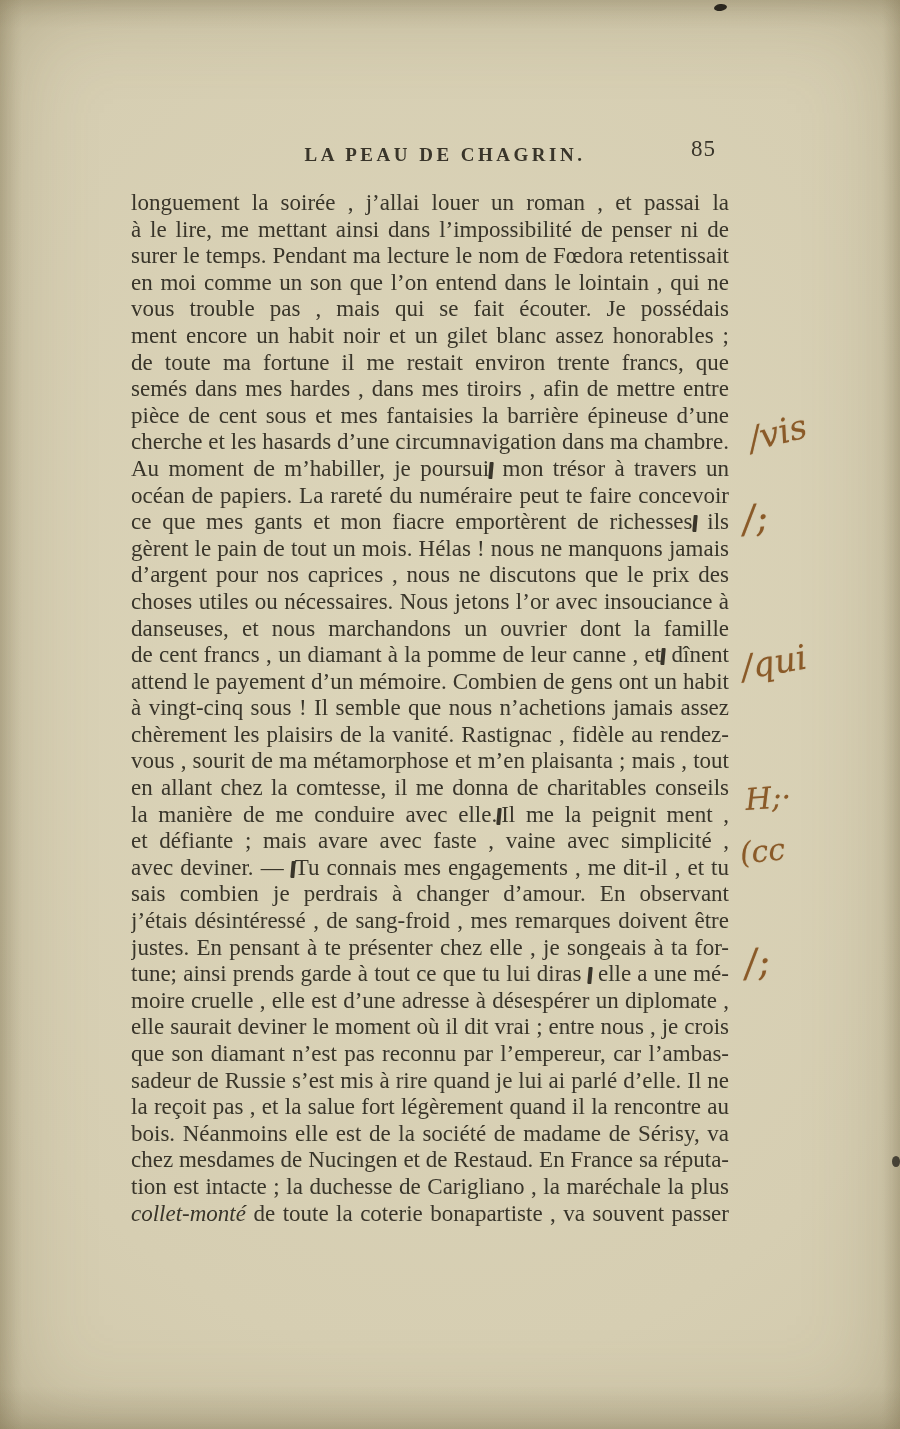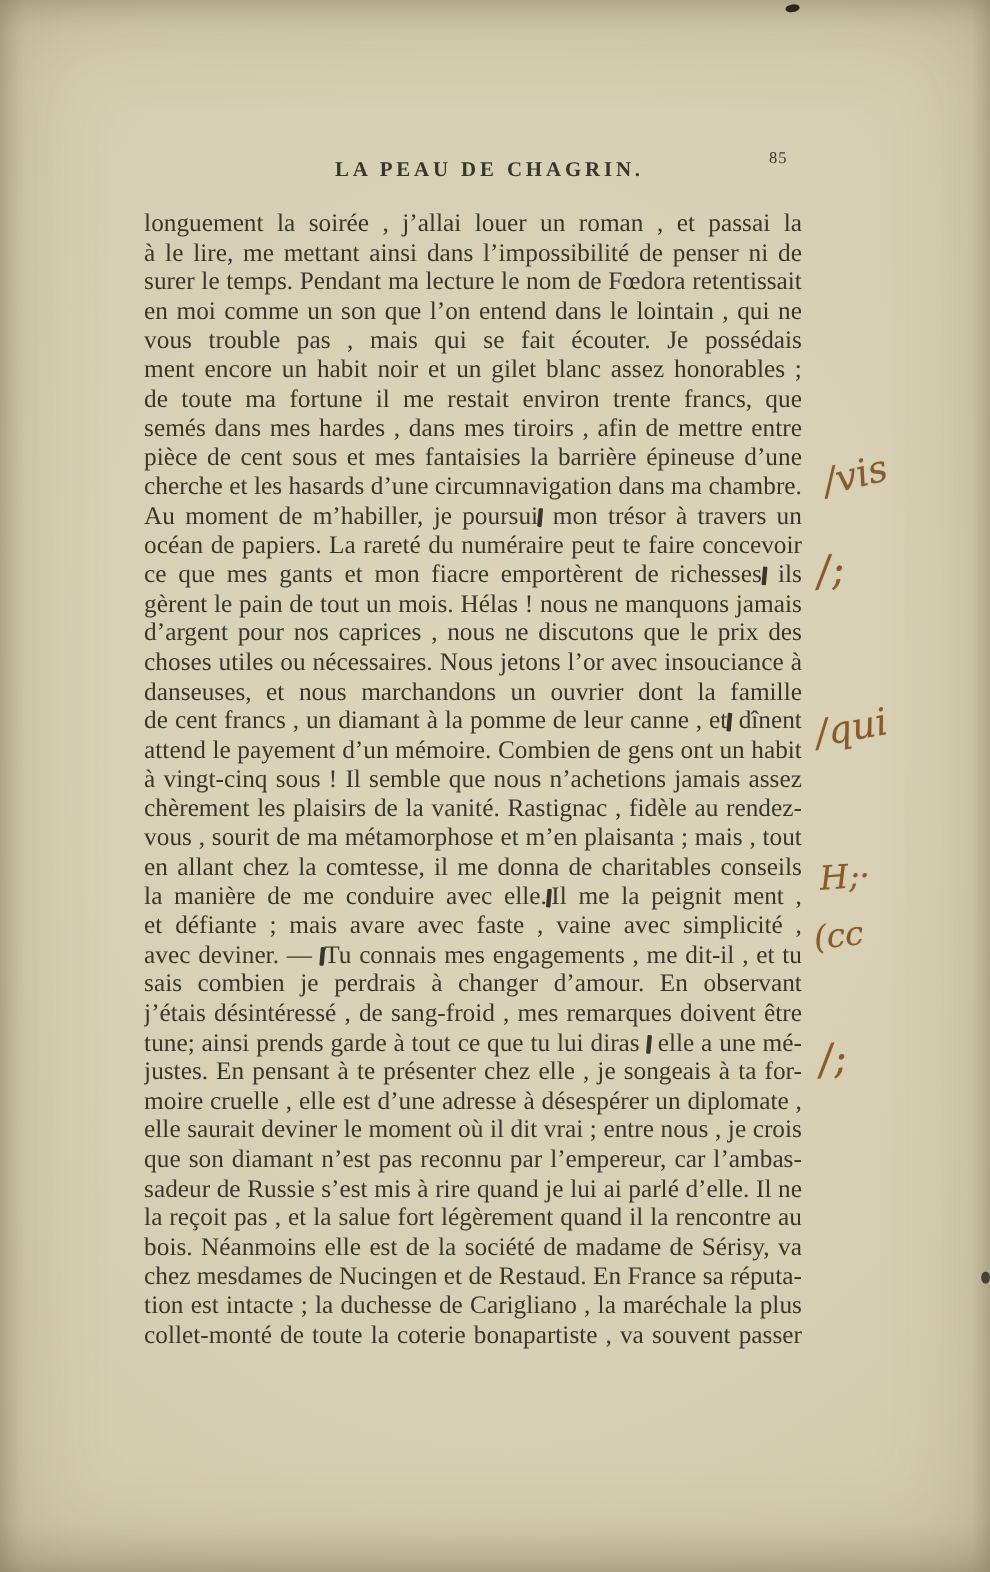--- a/index.html
+++ b/index.html
@@ -35,33 +35,33 @@
     position:absolute;left:131px;top:140px;width:598px;height:34px;
     color:var(--ink,#39352a);
   }
   .title{
     position:absolute;left:0;right:0;top:4px;text-align:center;
     transform:translateX(15px);
     font-size:19px;font-weight:bold;letter-spacing:3.5px;
   }
   .pagenum{
     position:absolute;right:13px;top:-4px;
-    font-size:15px;letter-spacing:1px;margin-left:40px;
+    font-size:23px;letter-spacing:1px;margin-left:40px;
   }
   .textblock{
     position:absolute;left:131px;top:190px;width:598px;
     font-size:23px;line-height:26.6px;
     color:var(--ink,#39352a);
   }
   .line{
     height:26.6px;overflow:hidden;
     text-align:justify;
     text-align-last:justify;
   }
-  .italic{}
+  .italic{font-style:italic;}
   .mark{
     display:inline-block;width:4px;height:17px;
     background:var(--ink,#39352a);
     transform:translateY(3px) rotate(5deg);
     border-radius:1px;
   }
   .annotation{
     position:absolute;
     font-family:"DejaVu Serif", serif;
     font-style:italic;
@@ -107,22 +107,22 @@
     <div class="line"><span>attend le payement d’un mémoire. Combien de gens ont un habit</span></div>
     <div class="line"><span>à vingt-cinq sous ! Il semble que nous n’achetions jamais assez</span></div>
     <div class="line"><span>chèrement les plaisirs de la vanité. Rastignac , fidèle au rendez-</span></div>
     <div class="line"><span>vous , sourit de ma métamorphose et m’en plaisanta ; mais , tout</span></div>
     <div class="line"><span>en allant chez la comtesse, il me donna de charitables conseils sur</span></div>
     <div class="line"><span>la manière de me conduire avec elle.</span><span class="mark"></span><span>Il me la peignit ment , vaine</span></div>
     <div class="line"><span>et défiante ; mais avare avec faste , vaine avec simplicité , défiante</span></div>
     <div class="line"><span>avec deviner. — </span><span class="mark"></span><span>Tu connais mes engagements , me dit-il , et tu</span></div>
     <div class="line"><span>sais combien je perdrais à changer d’amour. En observant Fœdora</span></div>
     <div class="line"><span>j’étais désintéressé , de sang-froid , mes remarques doivent être</span></div>
+    <div class="line"><span>justes. En pensant à te présenter chez elle , je songeais à ta for-</span></div>
     <div class="line"><span>tune; ainsi prends garde à tout ce que tu lui diras </span><span class="mark"></span><span> elle a une mé-</span></div>
-    <div class="line"><span>justes. En pensant à te présenter chez elle , je songeais à ta for-</span></div>
     <div class="line"><span>moire cruelle , elle est d’une adresse à désespérer un diplomate ,</span></div>
     <div class="line"><span>elle saurait deviner le moment où il dit vrai ; entre nous , je crois</span></div>
     <div class="line"><span>que son diamant n’est pas reconnu par l’empereur, car l’ambas-</span></div>
     <div class="line"><span>sadeur de Russie s’est mis à rire quand je lui ai parlé d’elle. Il ne</span></div>
     <div class="line"><span>la reçoit pas , et la salue fort légèrement quand il la rencontre au</span></div>
     <div class="line"><span>bois. Néanmoins elle est de la société de madame de Sérisy, va</span></div>
     <div class="line"><span>chez mesdames de Nucingen et de Restaud. En France sa réputa-</span></div>
     <div class="line"><span>tion est intacte ; la duchesse de Carigliano , la maréchale la plus</span></div>
     <div class="line"><span class="italic">collet-monté</span><span> de toute la coterie bonapartiste , va souvent passer</span></div>
   </div>

